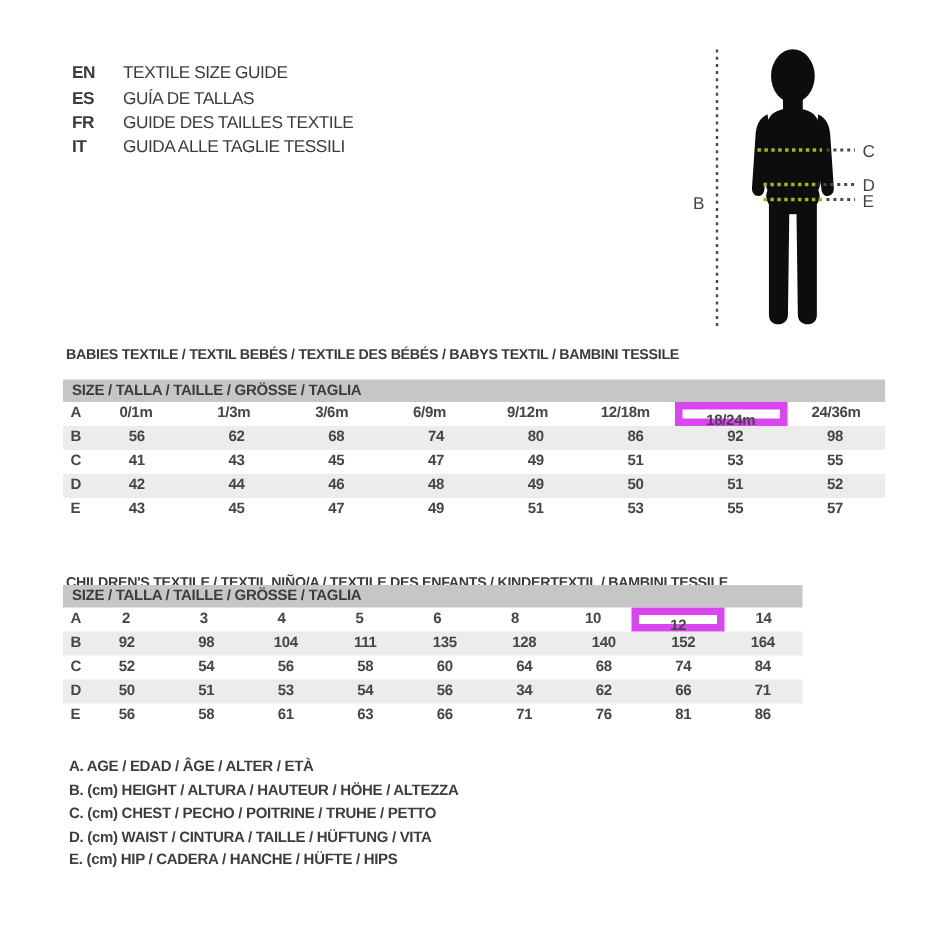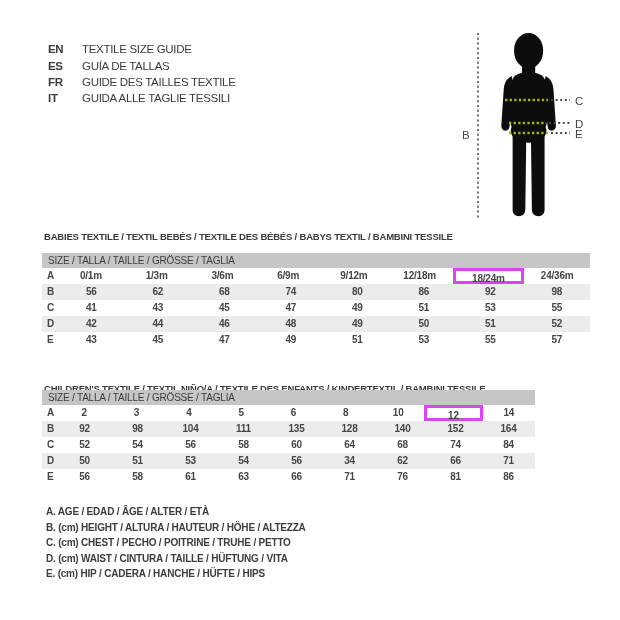--- a/index.html
+++ b/index.html
@@ -13,27 +13,27 @@
   .lang-row{display:flex;height:16.4px;align-items:center;}
   .lang-code{width:34px;font-size:11.5px;font-weight:700;letter-spacing:-0.3px;color:#3b3b3b;}
   .lang-text{font-size:11.5px;font-weight:400;letter-spacing:-0.3px;color:#3b3b3b;white-space:nowrap;}
   
   .figure-wrap{position:absolute;left:455px;top:25px;width:150px;height:200px;}
   
   .tbl-title{position:absolute;left:44px;font-size:9.5px;font-weight:700;
     letter-spacing:-0.2px;color:#3b3b3b;white-space:nowrap;}
   .sizetable{position:absolute;left:42px;}
   .size-header{height:15px;line-height:15px;background:#c6c6c6;color:#3c3c3c;
-    font-size:10px;font-weight:400;letter-spacing:-0.2px;padding-left:6px;box-sizing:border-box;}
+    font-size:10px;font-weight:700;letter-spacing:-0.2px;padding-left:6px;box-sizing:border-box;}
   .trow{display:flex;height:16px;line-height:16px;font-size:10px;font-weight:700;
     letter-spacing:-0.2px;color:#464646;}
   .trow.alt{background:#ececec;}
   .rlabel{width:16px;padding-left:5px;box-sizing:border-box;}
   .cell{flex:1;text-align:center;box-sizing:border-box;}
-  .cell.hl{border:3px solid #d946ef;background:#ffffff;}
+  .cell.hl{border:5px solid #d946ef;background:#ffffff;}
   
   .legend{position:absolute;left:46px;top:504px;}
   .legend-line{font-size:10px;font-weight:700;letter-spacing:-0.2px;color:#3d3d3d;
     height:15.6px;line-height:15.6px;white-space:nowrap;}
 </style>
 </head>
 <body>
 
 <div class="langs">
   <div class="lang-row">

